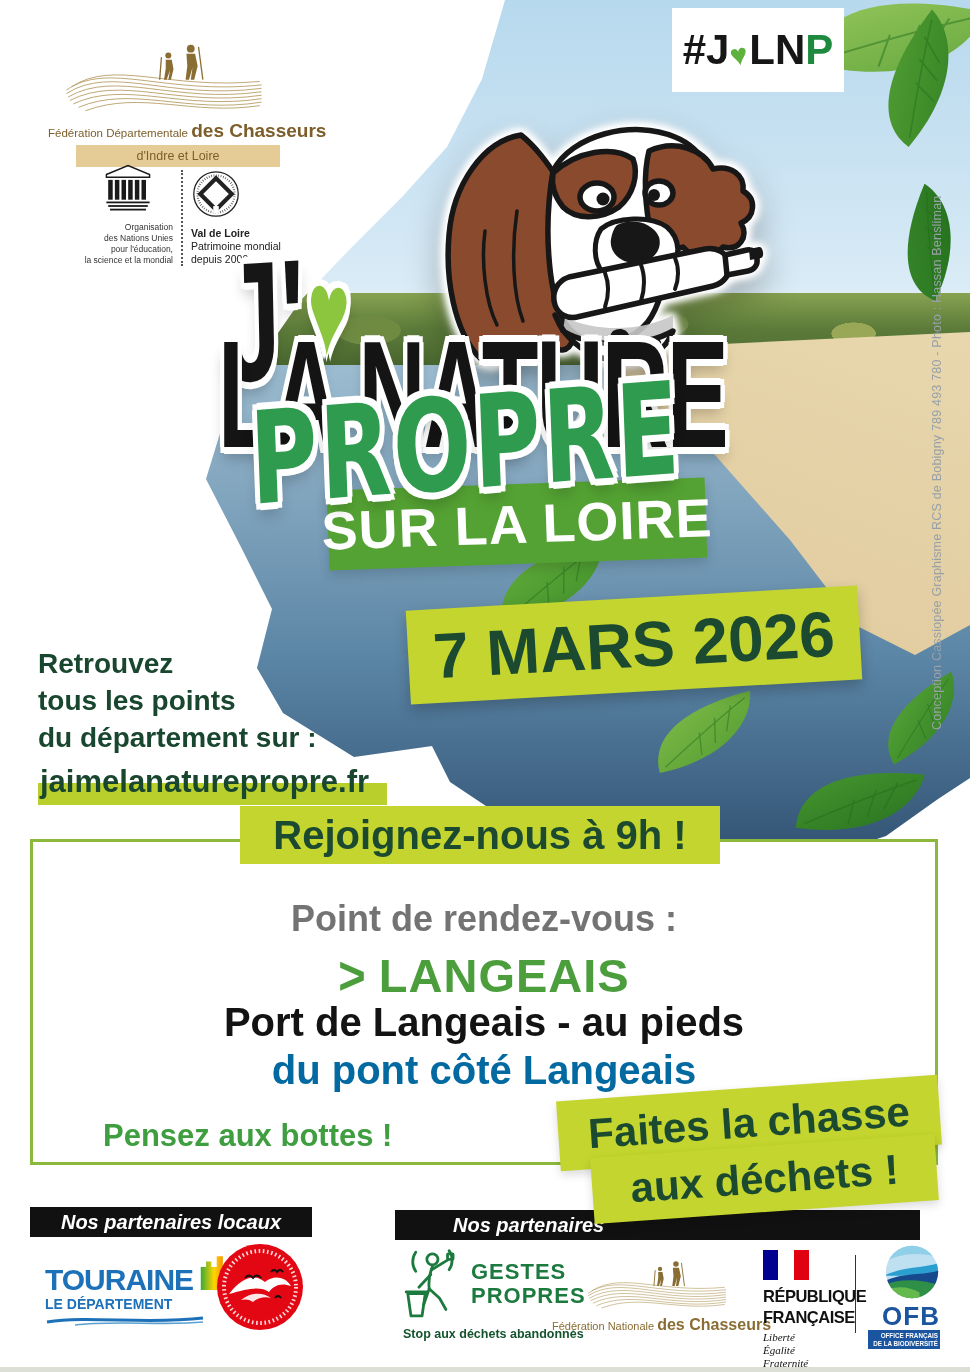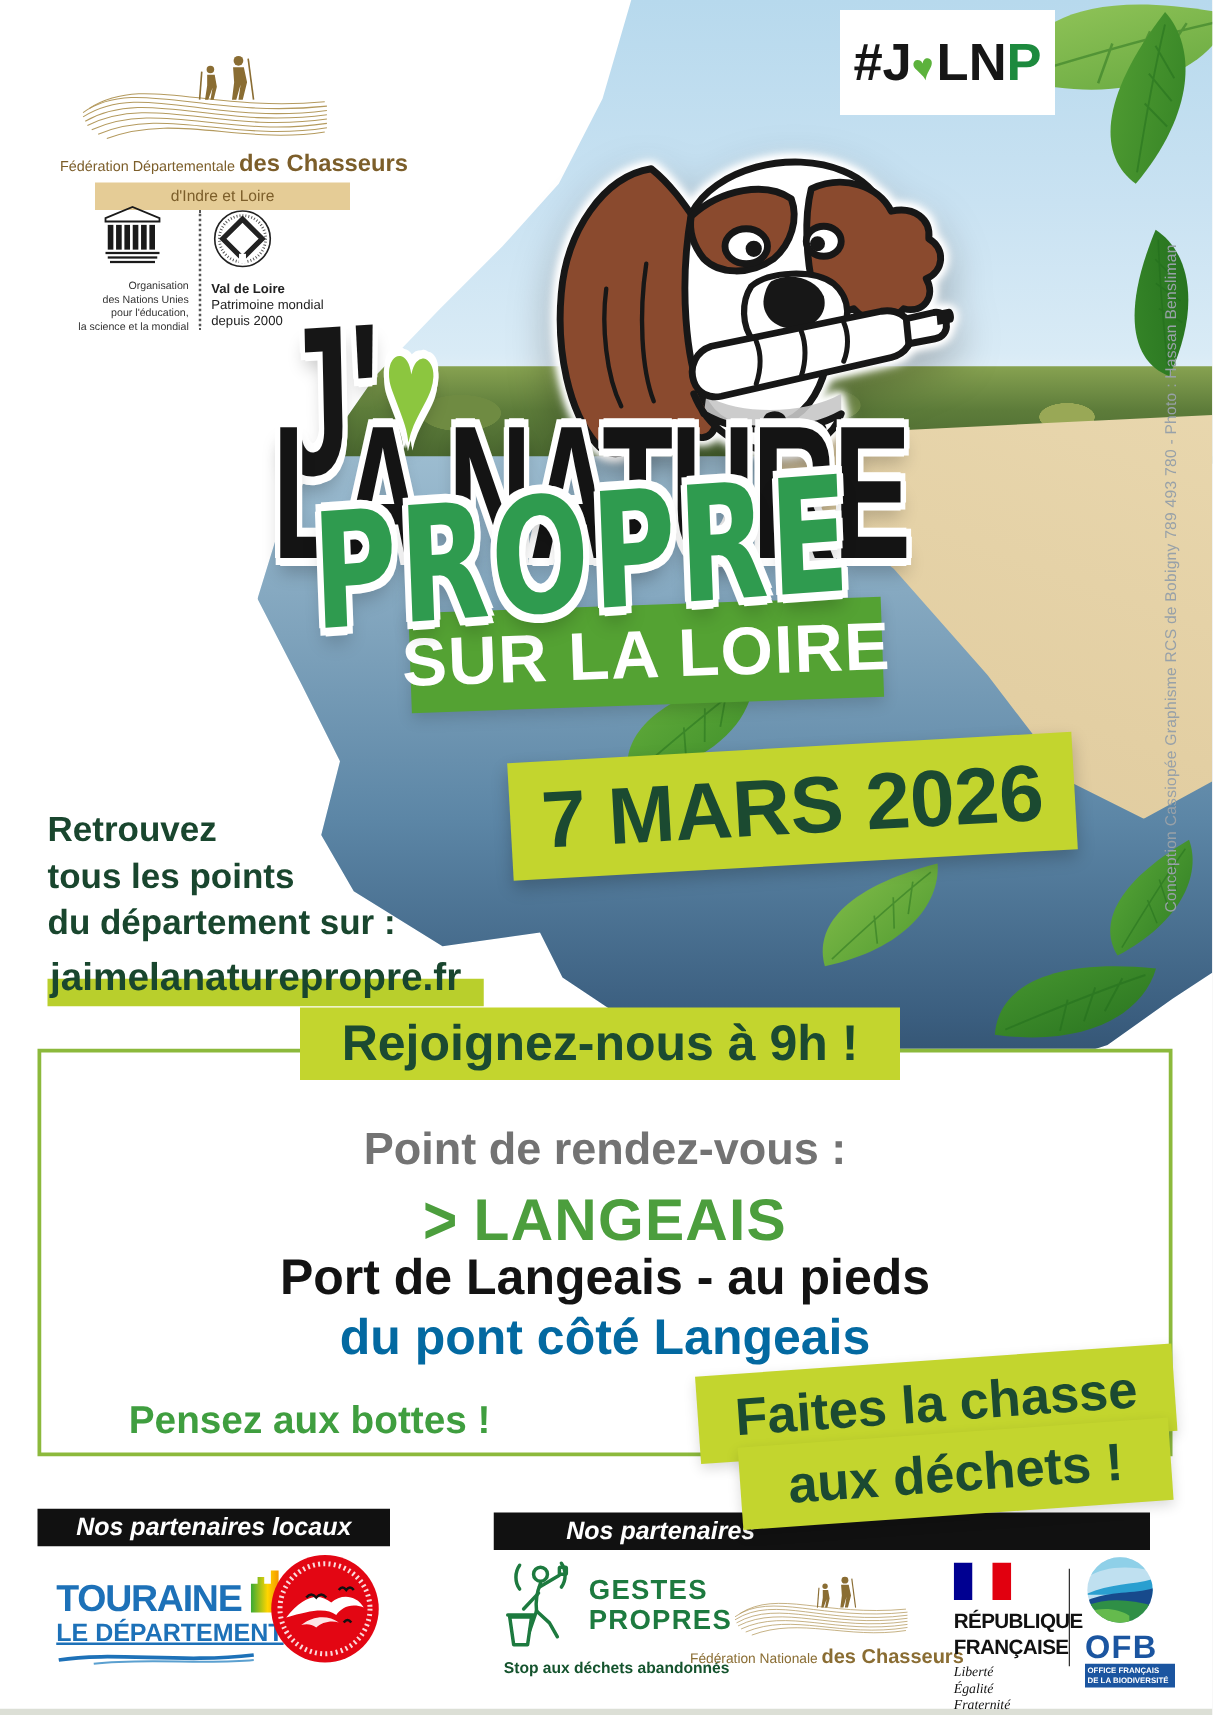--- a/index.html
+++ b/index.html
@@ -69,21 +69,21 @@
   .hash .h-p{color:#1d8a3e;font-weight:600;}
 
   
   .fdc{left:48px;top:40px;width:232px;z-index:5;text-align:center;}
   .fdc-name{font-size:11.5px;color:#7c5e2a;white-space:nowrap;margin-top:-6px;}
   .fdc-name b{font-size:19px;}
   .fdc-bar{margin:3px 0 0 28px;width:204px;height:22px;background:#e5cc96;color:#7c5e2a;
        font-size:12.5px;display:flex;align-items:center;justify-content:center;}
 
   
-  .unesco{left:39px;top:162px;z-index:5;display:flex;align-items:center;}
+  .unesco{left:61px;top:162px;z-index:5;display:flex;align-items:flex-end;}
   .un-left{width:112px;text-align:right;}
   .un-left svg{margin-right:18px;}
   .un-org{font-size:8.5px;line-height:11px;color:#333;margin-top:4px;}
   .un-div{border-left:2px dotted #555;height:96px;margin:2px 8px 0 8px;}
   .un-right{width:100px;text-align:left;}
   .un-h{font-size:10.5px;line-height:13px;color:#222;margin-top:4px;}
   .un-h .b{font-weight:700;}
 
   
   .info{left:38px;top:645px;z-index:7;color:#19462e;font-weight:800;}
@@ -112,34 +112,34 @@
   
   .pbar{background:#111;color:#fff;font-style:italic;font-weight:700;font-size:20px;
        display:flex;align-items:center;z-index:9;}
   .pbar-local{left:30px;top:1207px;width:282px;height:30px;justify-content:center;}
   .pbar-nat{left:395px;top:1210px;width:525px;height:30px;padding-left:58px;box-sizing:border-box;}
 
   
   .touraine{left:45px;top:1254px;z-index:9;color:#1d71b8;}
   .tour-row{display:flex;align-items:flex-end;gap:6px;}
   .tour-name{font-size:30px;font-weight:800;letter-spacing:-1px;line-height:28px;}
-  .tour-sub{font-size:20px;font-weight:800;letter-spacing:0;margin-top:2px;text-decoration:underline;}
+  .tour-sub{font-size:14px;font-weight:800;letter-spacing:0;margin-top:2px;}
   .badge{left:215px;top:1242px;width:90px;height:90px;z-index:9;}
   .gestes{left:403px;top:1246px;z-index:9;width:210px;}
   .gestes-row{display:flex;align-items:center;gap:6px;}
   .gestes-name{color:#1d7a3f;font-weight:800;font-size:22px;line-height:24px;letter-spacing:1px;}
   .gestes-tag{color:#14532d;font-weight:700;font-size:12.5px;margin-top:5px;}
   .fnc{left:552px;top:1258px;z-index:9;width:210px;text-align:center;}
   .fnc-name{font-size:11px;color:#8a6d33;white-space:nowrap;margin-top:-4px;}
   .fnc-name b{font-size:16px;}
   .rf{left:763px;top:1250px;z-index:9;color:#111;}
   .rf-name{font-size:16.5px;font-weight:800;line-height:18px;letter-spacing:-0.5px;margin-top:3px;}
   .rf-motto{font-family:"Liberation Serif",serif;font-style:italic;font-size:11px;line-height:13px;margin-top:5px;}
   .rf-divider{left:855px;top:1255px;width:1px;height:78px;background:#333;z-index:9;}
-  .ofb{left:868px;top:1244px;width:72px;text-align:left;z-index:9;}
+  .ofb{left:868px;top:1244px;width:72px;text-align:right;z-index:9;}
   .ofb-name{font-size:26px;font-weight:800;color:#1b55a0;letter-spacing:1px;line-height:24px;}
   .ofb-sub{background:#1b55a0;color:#fff;font-size:6.3px;font-weight:700;line-height:7.5px;
        padding:2px 2px;margin-top:2px;}
 
   
   .credit{left:930px;top:150px;height:580px;z-index:12;writing-mode:vertical-rl;
        transform:rotate(180deg);font-size:12.5px;color:#98a1a8;letter-spacing:.2px;white-space:nowrap;}
   .bottom-strip{left:0;top:1367px;width:970px;height:5px;background:#dcdfd6;z-index:2;}
 </style>
 </head>

